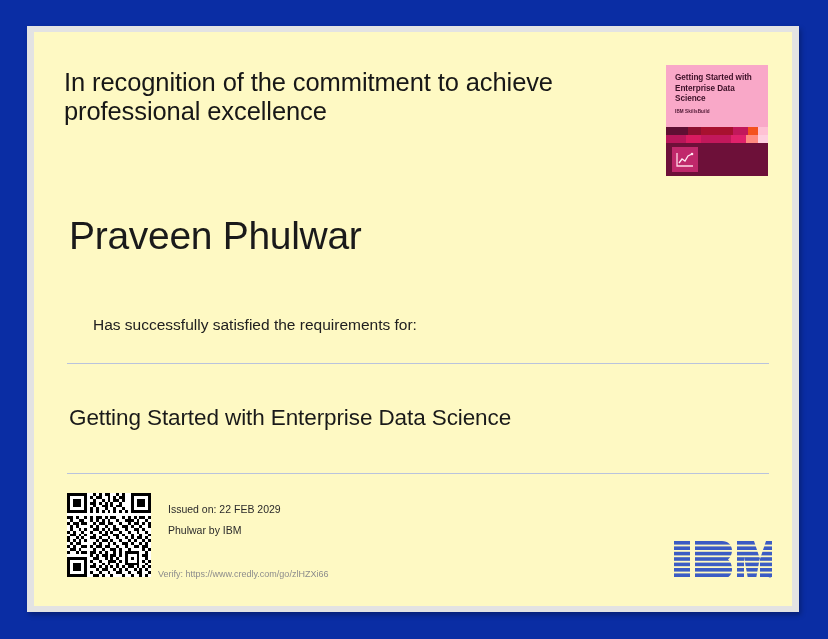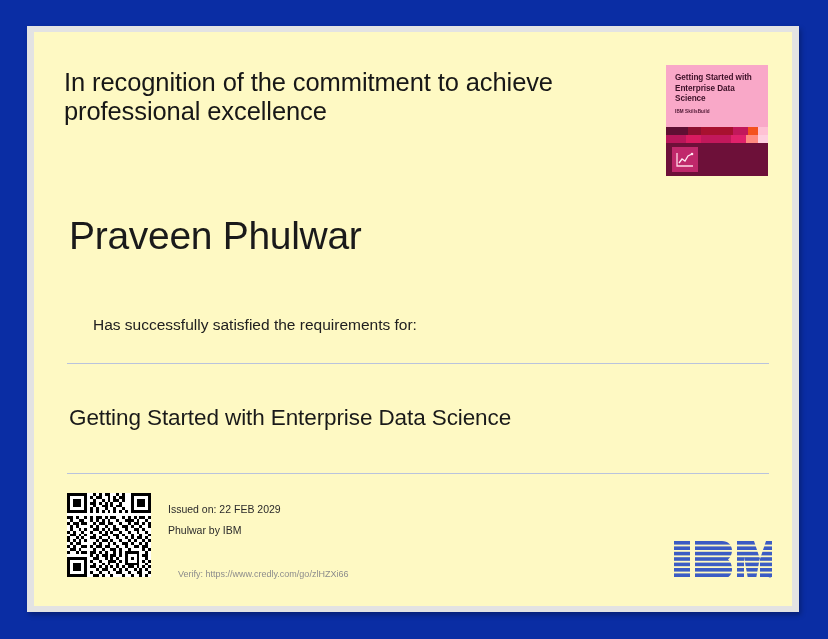--- a/index.html
+++ b/index.html
@@ -196,21 +196,21 @@
     left: 134px;
     top: 467px;
   }
   .issue-line {
     font-size: 10.5px;
     color: #2b2b2b;
     line-height: 21px;
   }
   .verify-line {
     position: absolute;
-    left: 144px;
+    left: 124px;
     top: 537px;
     font-size: 9px;
     color: #8c8c8c;
   }
 
   
   .ibm-logo {
     position: absolute;
     left: 640px;
     top: 509px;

